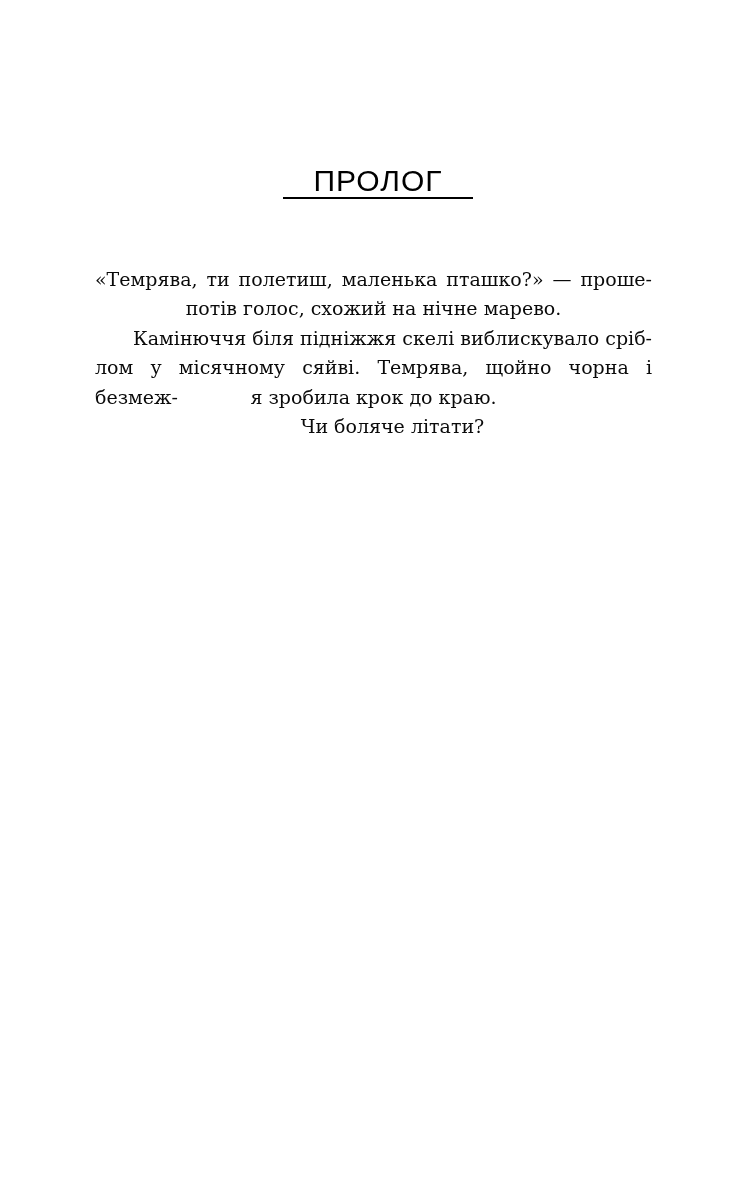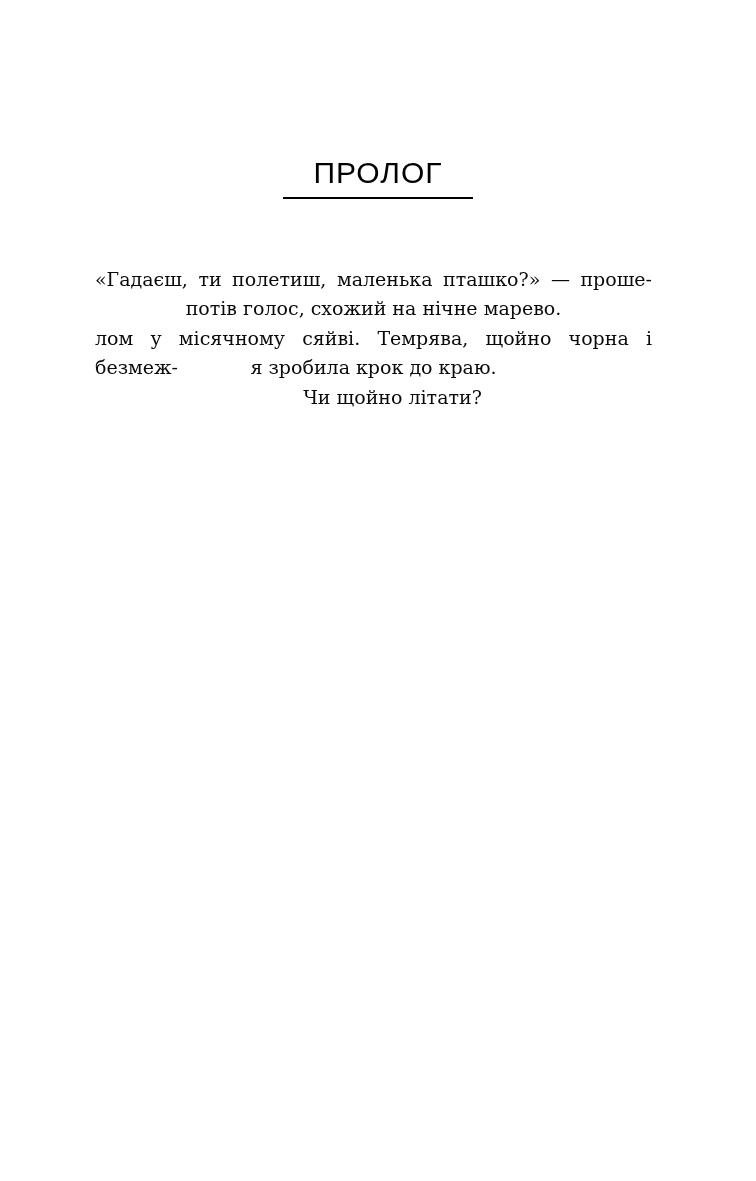--- a/index.html
+++ b/index.html
@@ -11,21 +11,21 @@
     position: relative;
     width: 756px;
     height: 1181px;
     background: #ffffff;
     overflow: hidden;
     font-family: "DejaVu Serif", serif;
     color: #0a0a0a;
   }
   .chapter-heading {
     position: absolute;
-    top: 158px;
+    top: 166px;
     left: 0;
     width: 756px;
     margin: 0;
     text-align: center;
     font-family: "Liberation Sans", sans-serif;
     font-weight: 400;
     font-size: 30px;
     line-height: 30px;
     letter-spacing: 1px;
     color: #000000;
@@ -71,28 +71,29 @@
 
 <div class="page">
 
   <h1 class="chapter-heading">ПРОЛОГ</h1>
 
   <div class="heading-underline"></div>
 
   <div class="text-block">
 
     <p class="para">
-      <span class="line j">«Гадаєш, ти полетиш, маленька пташко?» — проше-</span>
+      <span class="line j">«Темрява, ти полетиш, маленька пташко?» — проше-</span>
       <span class="line">потів голос, схожий на нічне марево.</span>
     </p>
 
     <p class="para">
+      <span class="line j indent">Камінюччя біля підніжжя скелі виблискувало сріб-</span>
       <span class="line j">лом у місячному сяйві. Темрява, щойно чорна і безмеж-</span>
       <span class="line">я зробила крок до краю.</span>
     </p>
 
     <p class="para">
-      <span class="line indent">Чи щойно літати?</span>
+      <span class="line indent">Чи боляче літати?</span>
     </p>
 
 
   </div>
 </div>
 
 </body></html>

